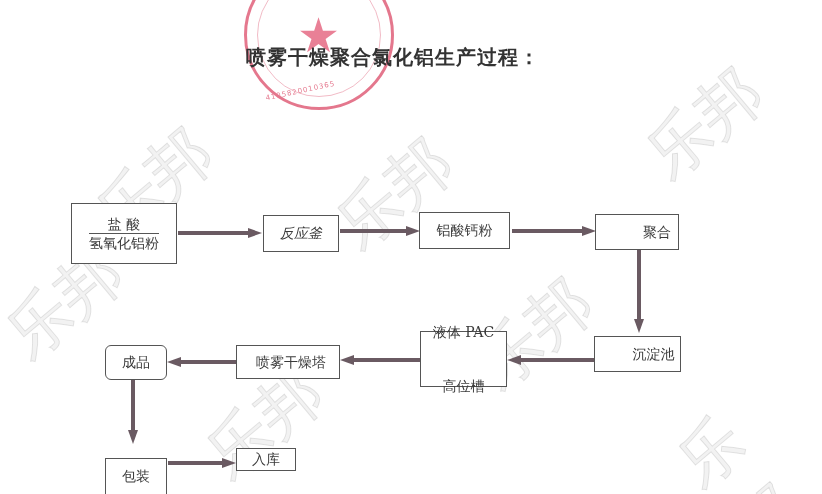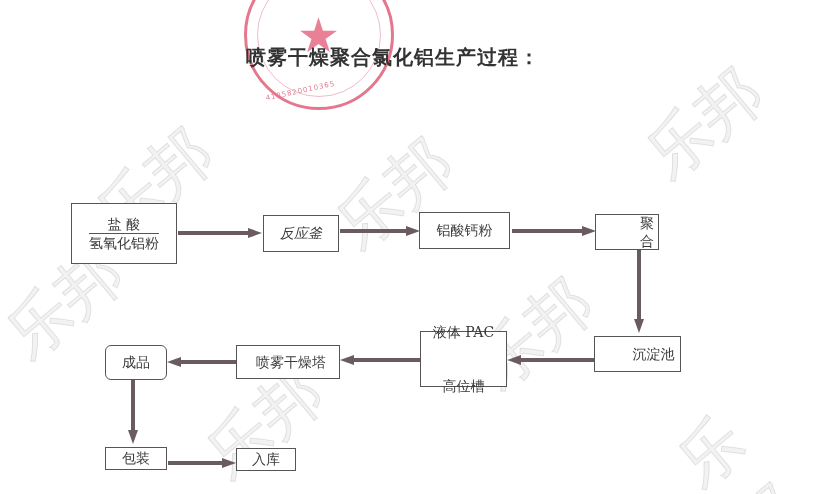--- a/index.html
+++ b/index.html
@@ -55,21 +55,21 @@
 <div class="head r" style="left:248px;top:228px;"></div>
 
 <div class="box" style="left:263px;top:215px;width:76px;height:37px;font-style:italic;">反应釜</div>
 <div class="arrow h" style="left:340px;top:229px;width:66px;"></div>
 <div class="head r" style="left:406px;top:226px;"></div>
 
 <div class="box" style="left:419px;top:212px;width:91px;height:37px;">铝酸钙粉</div>
 <div class="arrow h" style="left:512px;top:229px;width:70px;"></div>
 <div class="head r" style="left:582px;top:226px;"></div>
 
-<div class="box" style="left:595px;top:214px;width:64px;height:36px;padding-left:40px;">聚合</div>
+<div class="box" style="left:595px;top:214px;width:84px;height:36px;padding-left:40px;">聚合</div>
 <div class="arrow v" style="left:637px;top:250px;height:70px;"></div>
 <div class="head d" style="left:634px;top:319px;"></div>
 
 <div class="box" style="left:594px;top:336px;width:87px;height:36px;padding-left:32px;">沉淀池</div>
 <div class="arrow h" style="left:520px;top:358px;width:74px;"></div>
 <div class="head l" style="left:507px;top:355px;"></div>
 
 <div class="box" style="left:420px;top:331px;width:87px;height:56px;flex-direction:column;gap:35px;">
   <span>液体 PAC</span>
   <span>高位槽</span>
@@ -78,17 +78,17 @@
 <div class="head l" style="left:340px;top:355px;"></div>
 
 <div class="box" style="left:236px;top:345px;width:104px;height:34px;padding-left:6px;">喷雾干燥塔</div>
 <div class="arrow h" style="left:180px;top:360px;width:56px;"></div>
 <div class="head l" style="left:167px;top:357px;"></div>
 
 <div class="box" style="left:105px;top:345px;width:62px;height:35px;border-radius:6px;">成品</div>
 <div class="arrow v" style="left:131px;top:380px;height:50px;"></div>
 <div class="head d" style="left:128px;top:430px;"></div>
 
-<div class="box" style="left:105px;top:447px;width:62px;height:23px;">包装</div>
+<div class="box" style="left:105px;top:458px;width:62px;height:37px;">包装</div>
 <div class="arrow h" style="left:168px;top:461px;width:54px;"></div>
 <div class="head r" style="left:222px;top:458px;"></div>
 
 <div class="box" style="left:236px;top:448px;width:60px;height:23px;">入库</div>
 
 </body></html>

